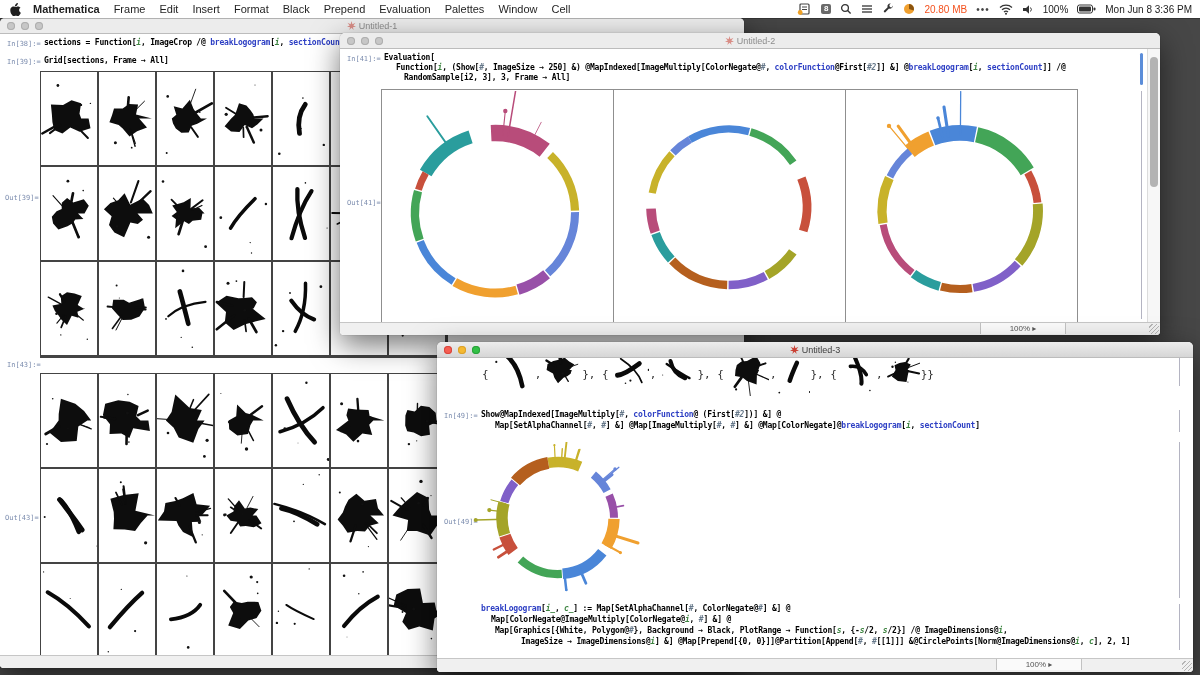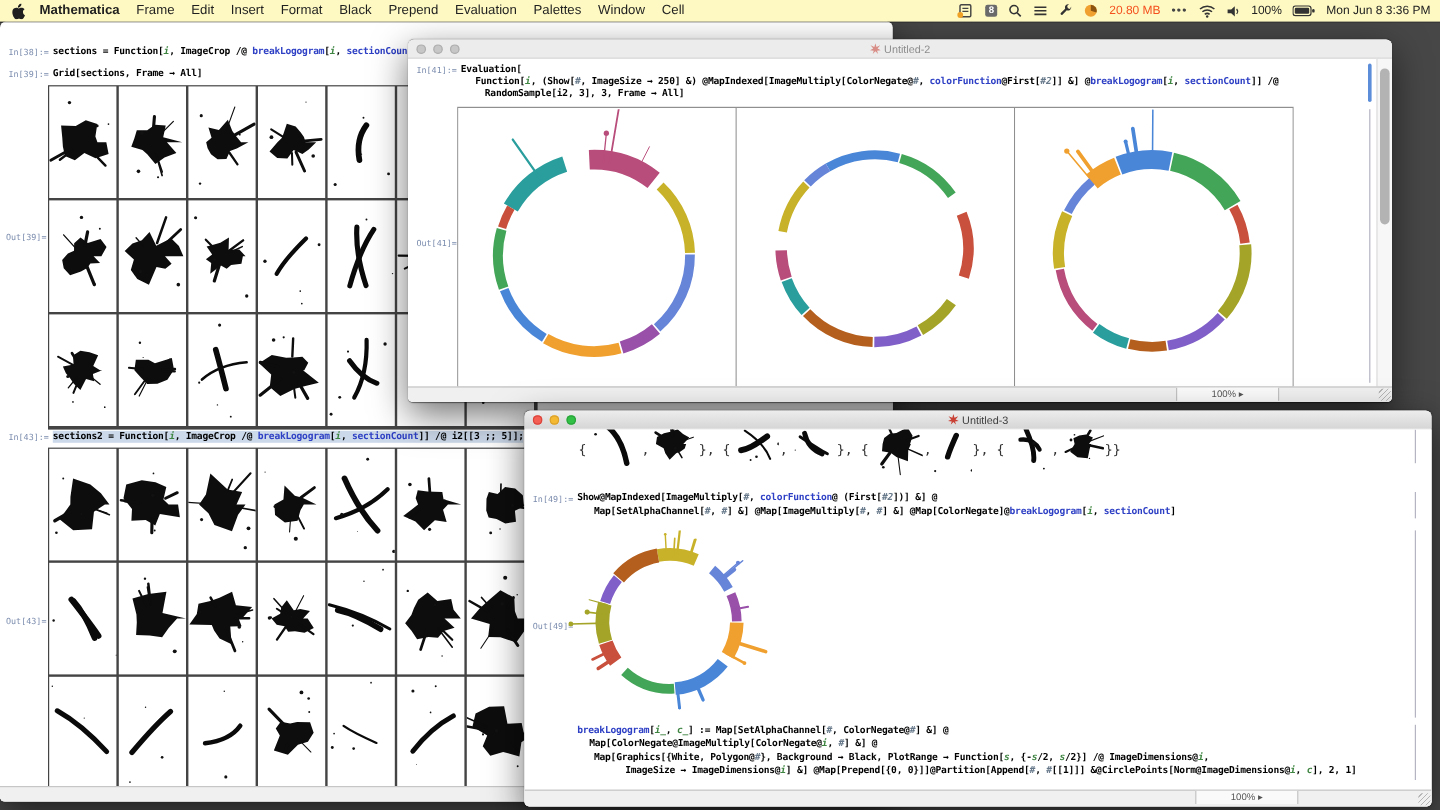--- a/index.html
+++ b/index.html
@@ -1,20 +1,20 @@
 <!DOCTYPE html>
 <html><head>
 <meta charset="utf-8">
 <style>
   html,body{margin:0;padding:0;}
   body{width:1200px;height:675px;overflow:hidden;position:relative;background:#474747;
        font-family:"Liberation Sans",sans-serif;-webkit-font-smoothing:antialiased;}
 
   
-  #menubar{position:absolute;left:0;top:0;width:1200px;height:18px;background:#fef9c3;
+  #menubar{position:absolute;left:0;top:0;width:1200px;height:18px;background:#ffffff;
     display:flex;align-items:center;z-index:50;box-shadow:0 1px 0 rgba(0,0,0,.25);font-size:11px;color:#1f1f1f;}
   #menubar .apple{margin:0 12px 0 10px;display:flex;align-items:center;}
   #menubar .appname{font-weight:bold;margin-right:14px;}
   #menus{display:flex;gap:14px;}
   #menus span{cursor:default;}
   #mb-right{position:absolute;right:8px;top:0;height:18px;display:flex;align-items:center;gap:9px;font-size:10px;color:#222;}
   #mb-right .mem{color:#f4511e;}
   .badge8{background:#6a6a6a;color:#fff;border-radius:2px;font:bold 8px "Liberation Sans",sans-serif;
     padding:1px 3px;line-height:8px;}
   .micon{display:flex;align-items:center;}
@@ -150,20 +150,33 @@
           <rect x="0.5" y="1" width="15" height="8" rx="2" fill="none" stroke="#333"></rect>
           <rect x="2" y="2.5" width="12" height="5" rx="1" fill="#333"></rect>
           <rect x="16.5" y="3.5" width="2" height="3" rx="1" fill="#333"></rect>
         </svg>
     </span>
     <span>Mon Jun 8  3:36 PM</span>
   </span>
 </div>
 
 <div class="win" id="win1" style="left:0;top:18px;width:744px;height:650px;z-index:10;">
+  <div class="titlebar">
+    <span class="lights">
+      <span class="light l-r"></span>
+      <span class="light l-y"></span>
+      <span class="light l-g"></span>
+    </span>
+    <div class="title">
+      <svg width="9" height="9" viewBox="0 0 10 10">
+          <path fill="#c94034" d="M5 0L6 3.5L9.5 2L7 5L10 6.5L6.5 7L7.5 10L5 7.5L2.5 10L3.5 7L0 6.5L3 5L0.5 2L4 3.5Z"></path>
+        </svg>
+      <span>Untitled-1</span>
+    </div>
+  </div>
   <div class="content">
     <span class="lbl" style="left:7px;top:6px;">In[38]:=</span>
     <div class="codeline" style="left:44px;top:4px;"><span class="c-k">sections = Function[</span><span class="c-p">i</span><span class="c-k">, ImageCrop /@ </span><span class="c-u">breakLogogram</span><span class="c-k">[</span><span class="c-p">i</span><span class="c-k">, </span><span class="c-u">sectionCount</span><span class="c-k">]]</span></div>
     <span class="lbl" style="left:7px;top:24px;">In[39]:=</span>
     <div class="codeline" style="left:44px;top:22px;"><span class="c-k">Grid[sections, Frame → All]</span></div>
 
     <span class="lbl" style="left:5px;top:160px;">Out[39]=</span>
     <div class="mgrid" style="left: 40px; top: 37px; width: 406px; height: 285px;">
         <div class="gcell" style="left: 1px; top: 1px; width: 56px; height: 93px;"><svg width="56" height="93">
             <path d="M47.6 46.5L49.5 56.3L38.6 59.8L29.3 55.5L21.4 61.6L13.1 58.0L11.4 50.1L10.9 42.8L9.9 32.6L22.1 33.1L30.5 28.3L40.1 31.3L38.5 41.7L40.2 46.5Z" fill="#0d0d0d"></path>
@@ -340,21 +353,20 @@
             <circle cx="35.4" cy="0.8" r="0.6" fill="#111"></circle>
           </svg></div>
         <div class="gcell" style="left: 349px; top: 191px; width: 56px; height: 93px;"><svg width="56" height="93">
             <path d="M42.5 28.6Q24.2 41.8 16.9 62.4" stroke="#0a0a0a" fill="none" stroke-width="2.4" stroke-linecap="round"></path>
             <circle cx="13.4" cy="21.5" r="0.9" fill="#111"></circle>
             <circle cx="13.7" cy="73.6" r="1.1" fill="#111"></circle>
           </svg></div>
       </div>
 
     <span class="lbl" style="left:7px;top:327px;">In[43]:=</span>
-    <div class="codeline hl" style="left:44px;top:325px;"><span class="c-k">sections2 = Function[</span><span class="c-p">i</span><span class="c-k">, ImageCrop /@ </span><span class="c-u">breakLogogram</span><span class="c-k">[</span><span class="c-p">i</span><span class="c-k">, </span><span class="c-u">sectionCount</span><span class="c-k">]] /@ i2[[3 ;; 5]];</span></div>
 
     <span class="lbl" style="left:5px;top:480px;">Out[43]=</span>
     <div class="mgrid" style="left: 40px; top: 339px; width: 406px; height: 285px;">
         <div class="gcell" style="left: 1px; top: 1px; width: 56px; height: 93px;"><svg width="56" height="93">
             <path d="M46.4 46.5L37.3 52.4L35.7 67.0L20.0 67.9L8.6 58.8L17.6 46.5L17.7 40.0L19.9 24.7L34.3 29.7L43.1 37.0L50.2 46.5Z" fill="#0d0d0d"></path>
             <line x1="38.7" y1="50.3" x2="48.2" y2="53.6" stroke="#0d0d0d" stroke-width="0.9" stroke-linecap="round"></line>
             <line x1="18.1" y1="52.2" x2="4.7" y2="60.0" stroke="#0d0d0d" stroke-width="2.8" stroke-linecap="round"></line>
             <line x1="38.7" y1="50.5" x2="50.2" y2="54.9" stroke="#0d0d0d" stroke-width="1.3" stroke-linecap="round"></line>
             <circle cx="11.7" cy="24.8" r="0.8" fill="#111"></circle>
             <circle cx="6.0" cy="70.0" r="1.1" fill="#111"></circle>

